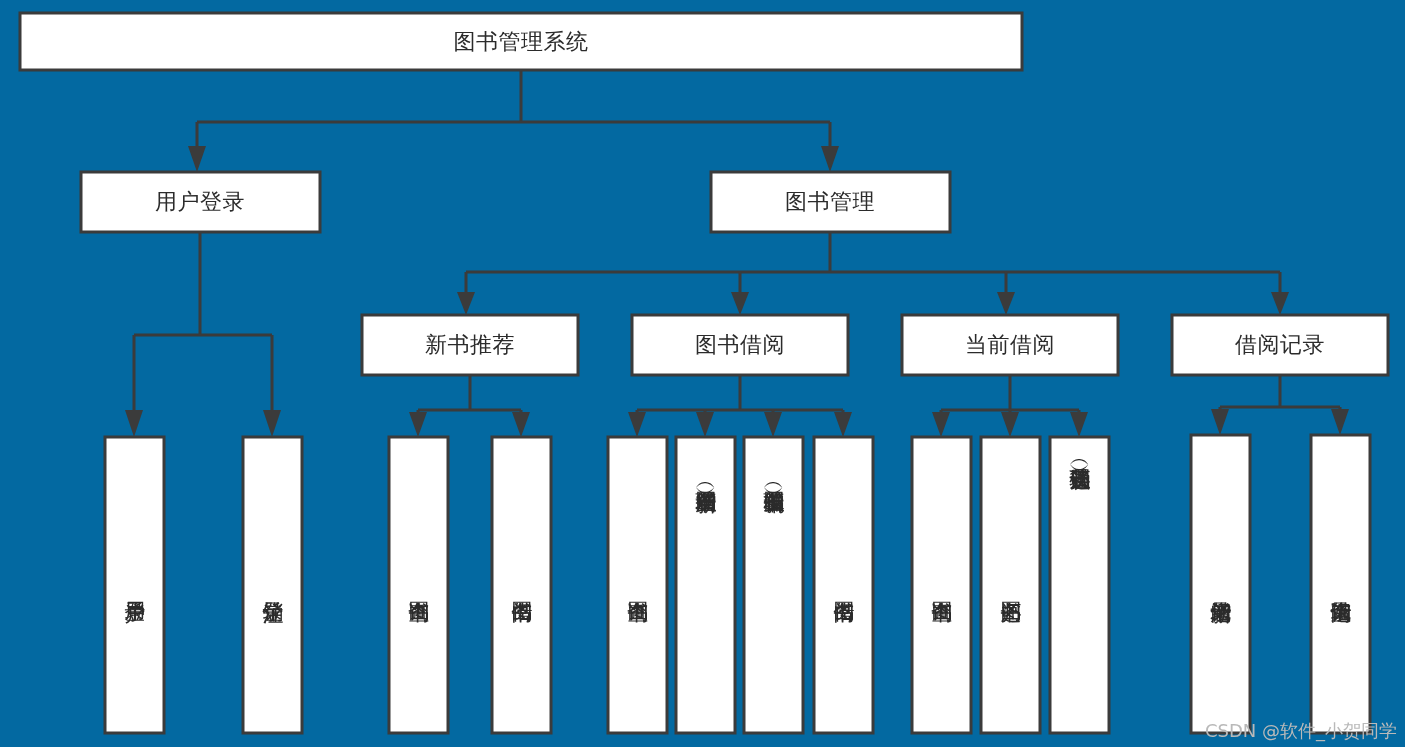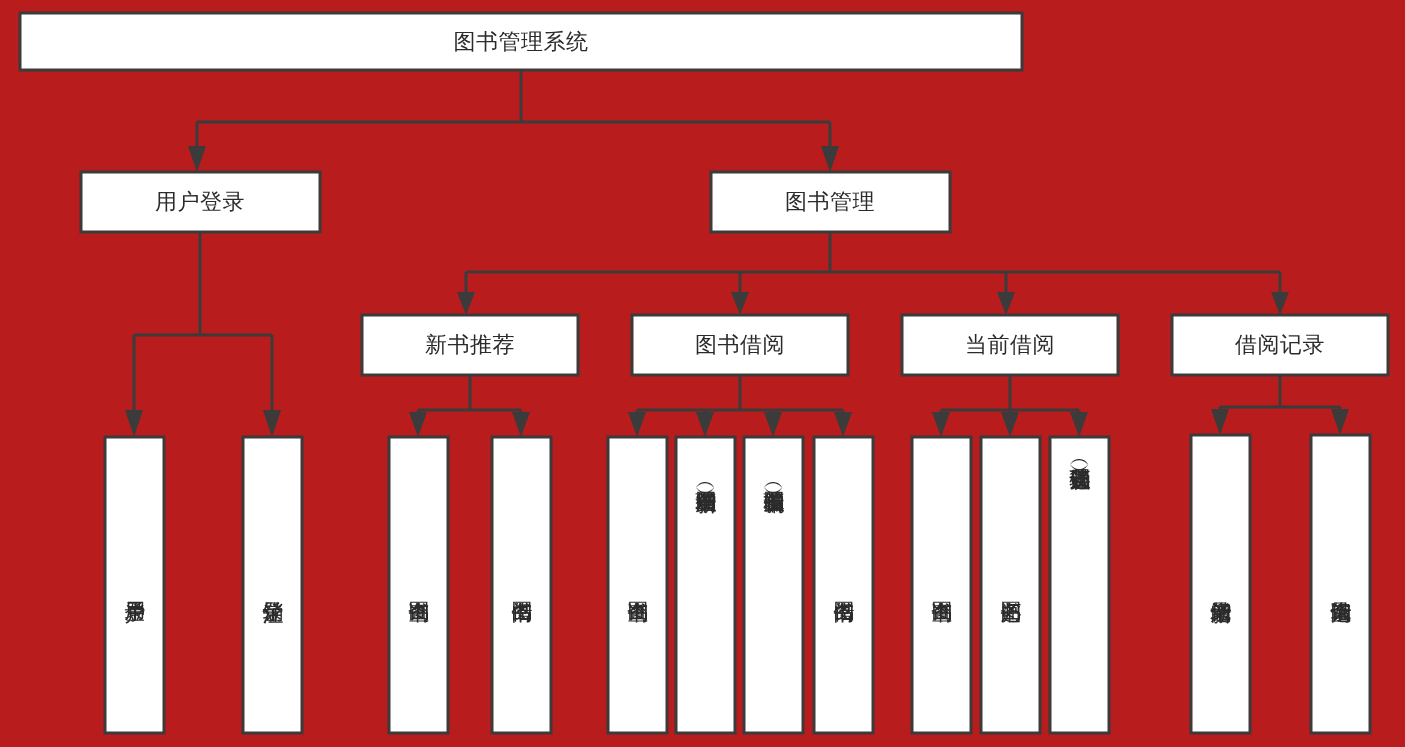--- a/index.html
+++ b/index.html
@@ -8,21 +8,21 @@
     padding: 0;
     background: #ffffff;
   }
   body {
     font-family: "DejaVu Sans", "Liberation Sans", sans-serif;
   }
   #diagram-root {
     position: relative;
     width: 1405px;
     height: 747px;
-    background: #b91c1c;
+    background: #0369a1;
     overflow: hidden;
   }
   svg#flow {
     position: absolute;
     left: 0;
     top: 0;
     width: 1405px;
     height: 747px;
     display: block;
   }
@@ -231,14 +231,15 @@
       <text class="node-label-v" x="1220" y="585" writing-mode="tb" glyph-orientation-vertical="0">新增借阅记录</text>
     </g>
 
     <g>
       <rect class="node-rect" x="1311" y="435" width="59" height="298"></rect>
       <text class="node-label-v" x="1340" y="585" writing-mode="tb" glyph-orientation-vertical="0">查询借阅记录</text>
     </g>
 
   </svg>
 
+  <div class="watermark">CSDN @软件_小贺同学</div>
 
 </div>
 
 </body></html>

